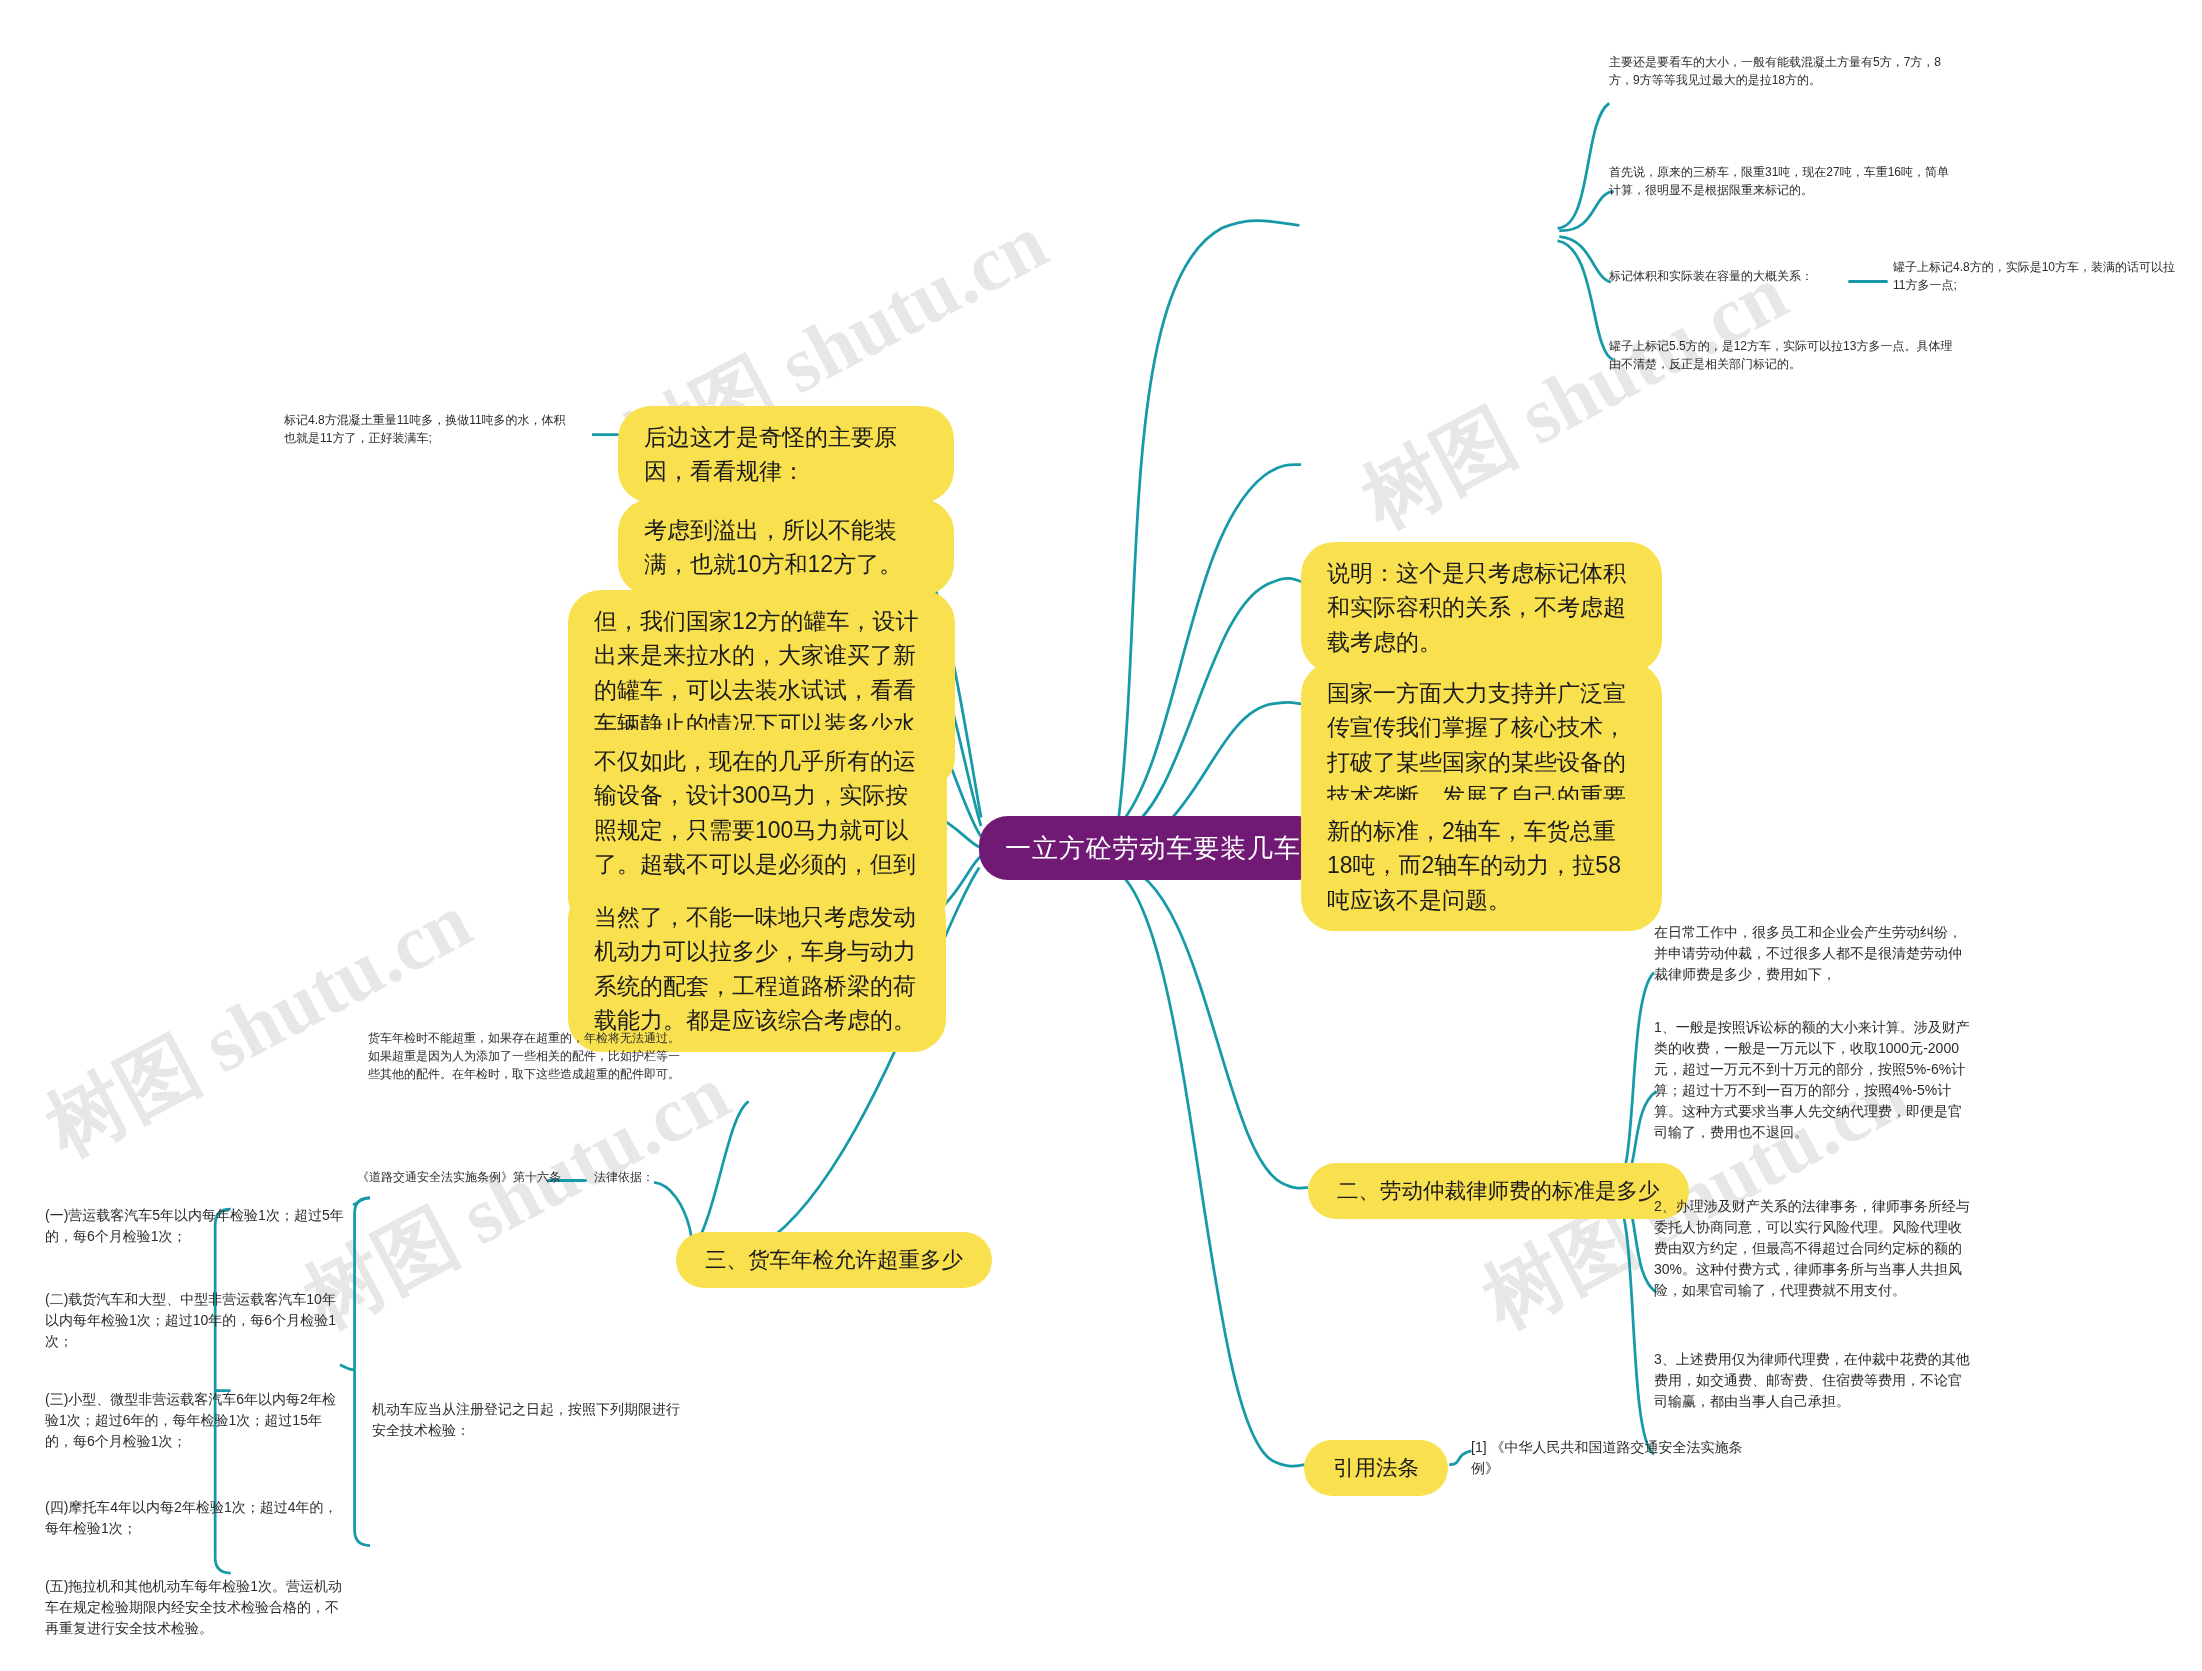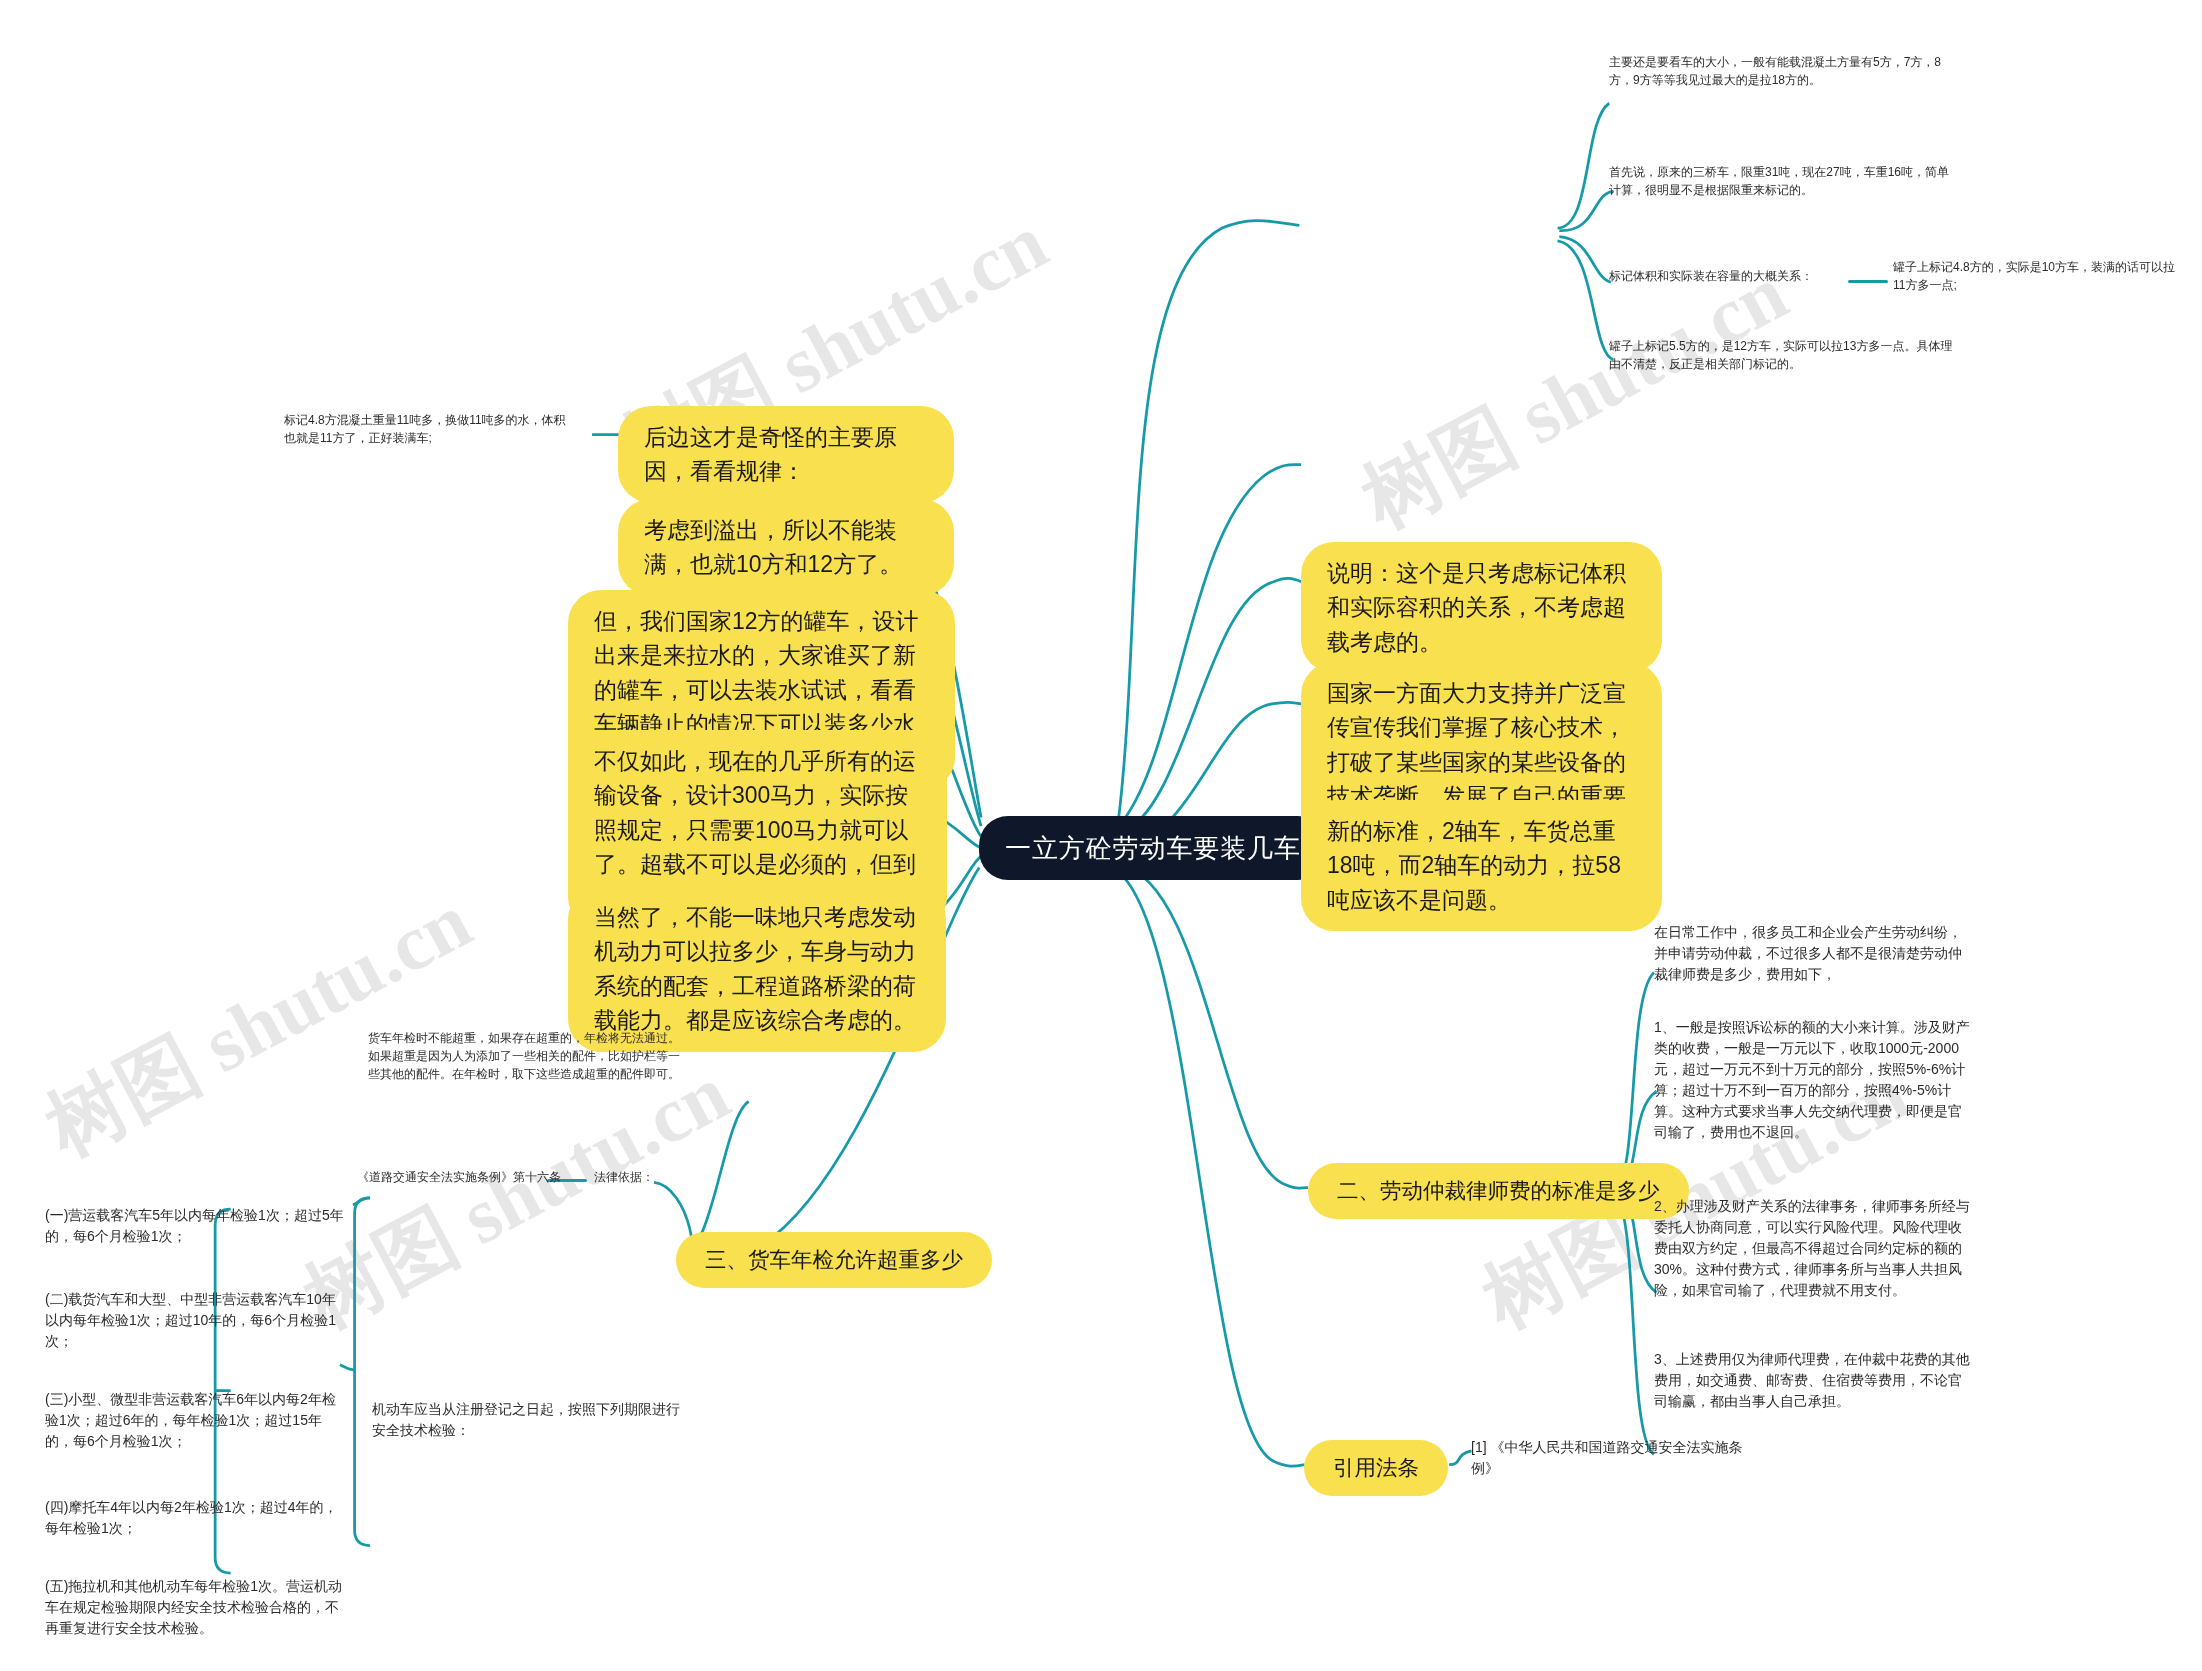--- a/index.html
+++ b/index.html
@@ -33,21 +33,21 @@
     font-weight: 700;
     transform: rotate(-28deg);
     white-space: nowrap;
     user-select: none;
   }
   .node {
     position: absolute;
     box-sizing: border-box;
   }
   .central {
-    background: #0f172a;
+    background: #701a75;
     color: #ffffff;
     border-radius: 29px;
     font-size: 26px;
     line-height: 1.4;
     padding: 13.8px 26px;
     white-space: nowrap;
     letter-spacing: 0.9px;
   }
   .pill {
     background: #f9e04f;

